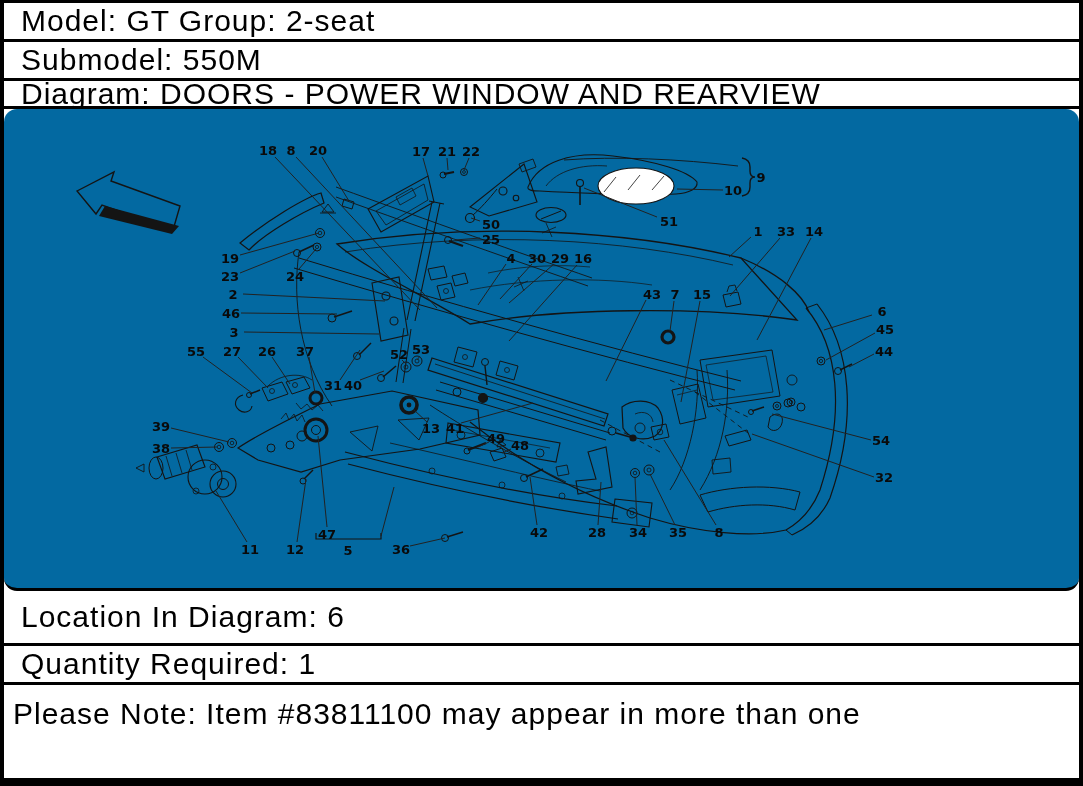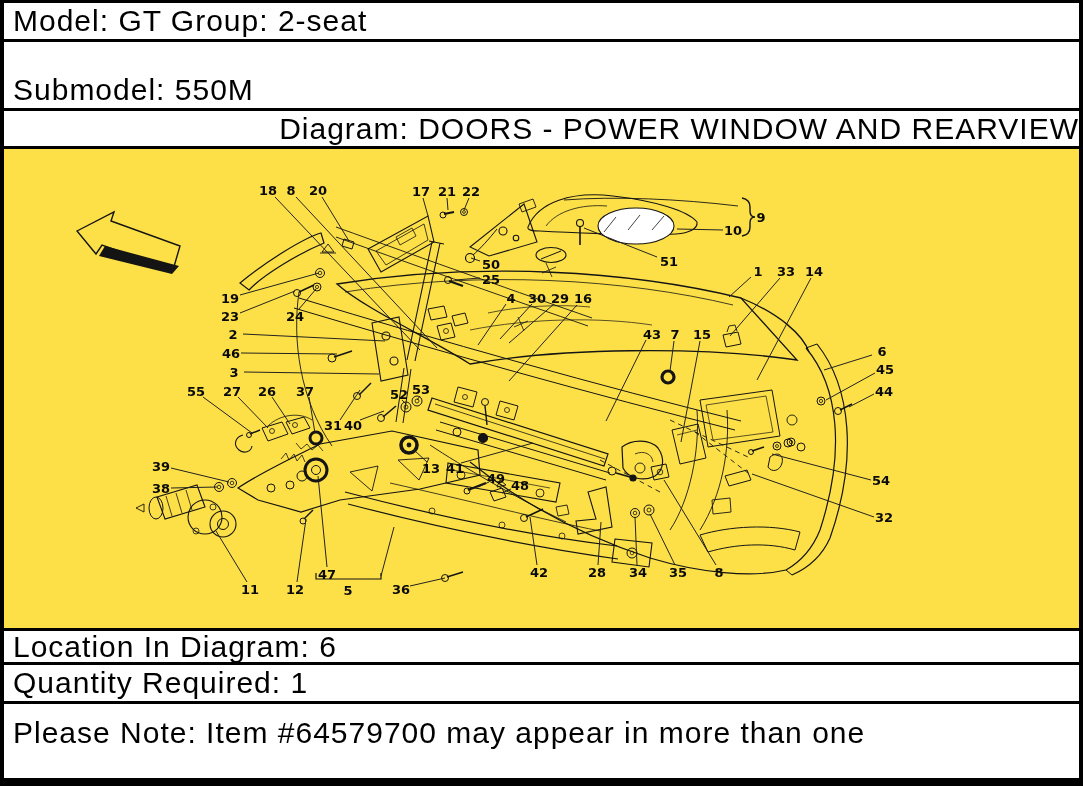--- a/index.html
+++ b/index.html
@@ -10,46 +10,47 @@
     background:#fff;
     border-style:solid;border-color:#000;
     border-width:3px 4px 8px 4px;
     font-family:"Liberation Sans", sans-serif;
     color:#000;
     overflow:hidden;
   }
   .trow{
     box-sizing:border-box;
     display:flex;align-items:center;
-    padding-left:9px;
+    padding-left:17px;
     border-bottom:3px solid #000;
     font-size:30px;
     letter-spacing:1px;
     white-space:nowrap;
     overflow:hidden;
   }
   .trow.h1{height:39px;}
-  .trow.h2{height:39px;margin-top:30px;}
-  .trow.h3{height:38px;justify-content:flex-end;}
-  .trow.f1{height:34px;}
+  .trow.h2{height:39px;}
+  .trow.h3{height:28px;}
+  .trow.f1{height:55px;}
   .trow.f2{height:39px;text-align:right;}
   .noterow{
     box-sizing:border-box;
     height:100px;
     padding:7px 0 0 9px;
     font-size:30px;
     letter-spacing:1px;
     line-height:44px;
   }
   .diagram-area{
     box-sizing:border-box;
     height:482px;
     border-bottom:3px solid #000;
-    background:#fde047;
+    background:#0369a1;
     position:relative;
+    border-radius:13px;
   }
   svg .ln{stroke:#141414;fill:none;}
   svg .leader{stroke:#222;stroke-width:1;}
   svg text.callout{
     font-family:"DejaVu Sans", sans-serif;
     font-size:13px;
     font-weight:bold;
     fill:#0a0a0a;
   }
 </style>
@@ -420,16 +421,16 @@
     </svg>
   </div>
 
   <div class="trow f1">
     <span>Location In Diagram: 6</span>
   </div>
   <div class="trow f2">
     <span>Quantity Required: 1</span>
   </div>
   <div class="noterow">
-    <div>Please Note: Item #64579700 may appear in more than one</div>
+    <div>Please Note: Item #83811100 may appear in more than one</div>
   </div>
 
 </div>
 
 </body></html>

